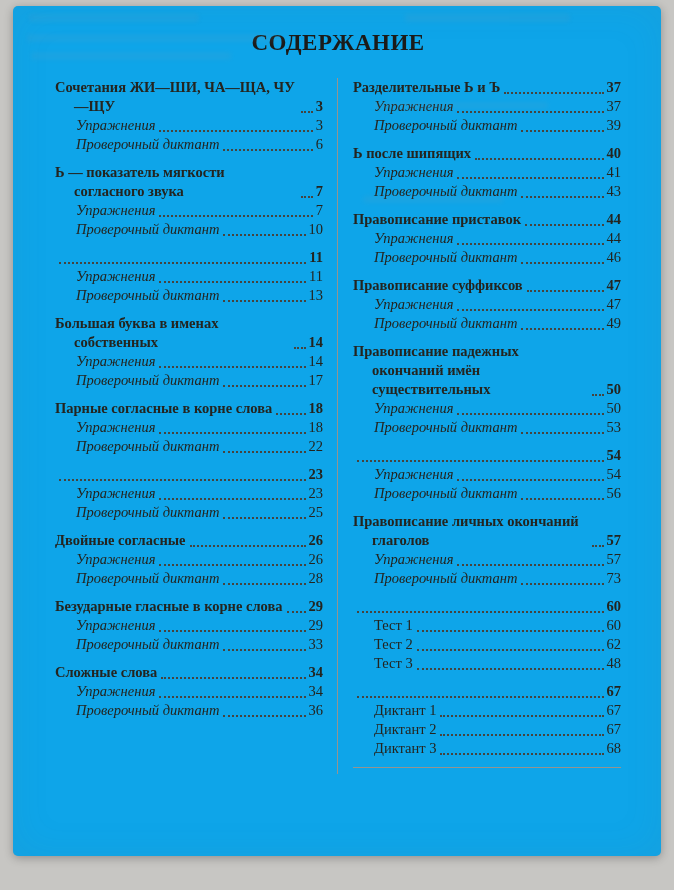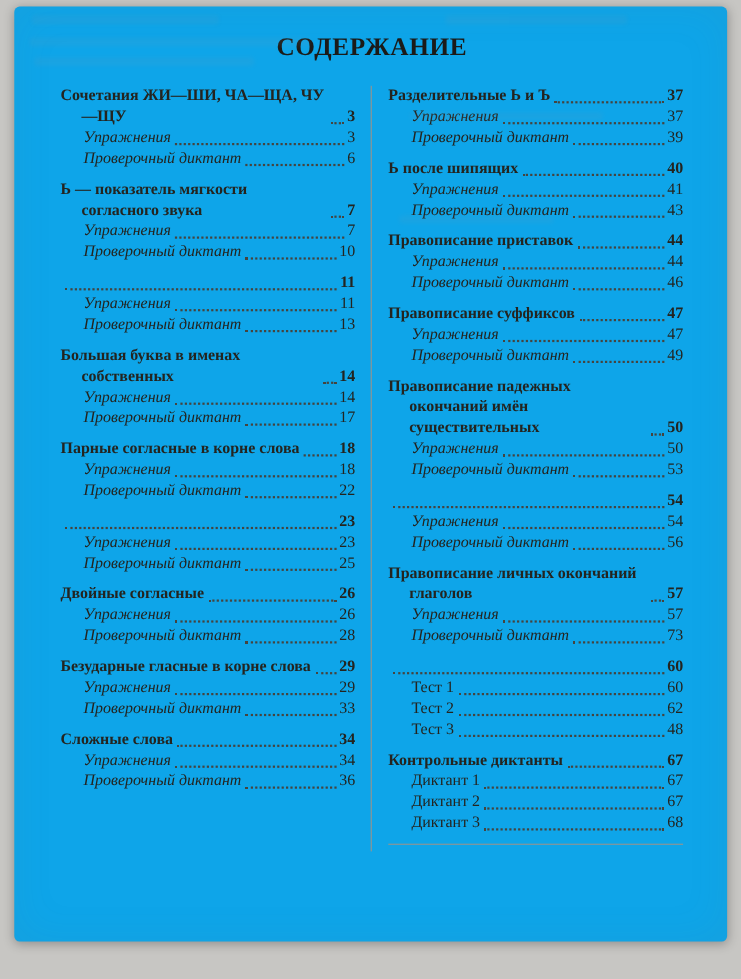--- a/index.html
+++ b/index.html
@@ -340,21 +340,20 @@
           <span class="text">Тест 2</span>
           <span class="dots"></span>
           <span class="pagenum">62</span>
         </div>
         <div class="entry sub">
           <span class="text">Тест 3</span>
           <span class="dots"></span>
           <span class="pagenum">48</span>
         </div>
         <div class="entry heading">
-          <span class="text">Контрольные диктанты</span>
           <span class="dots"></span>
           <span class="pagenum">67</span>
         </div>
         <div class="entry sub">
           <span class="text">Диктант 1</span>
           <span class="dots"></span>
           <span class="pagenum">67</span>
         </div>
         <div class="entry sub">
           <span class="text">Диктант 2</span>

